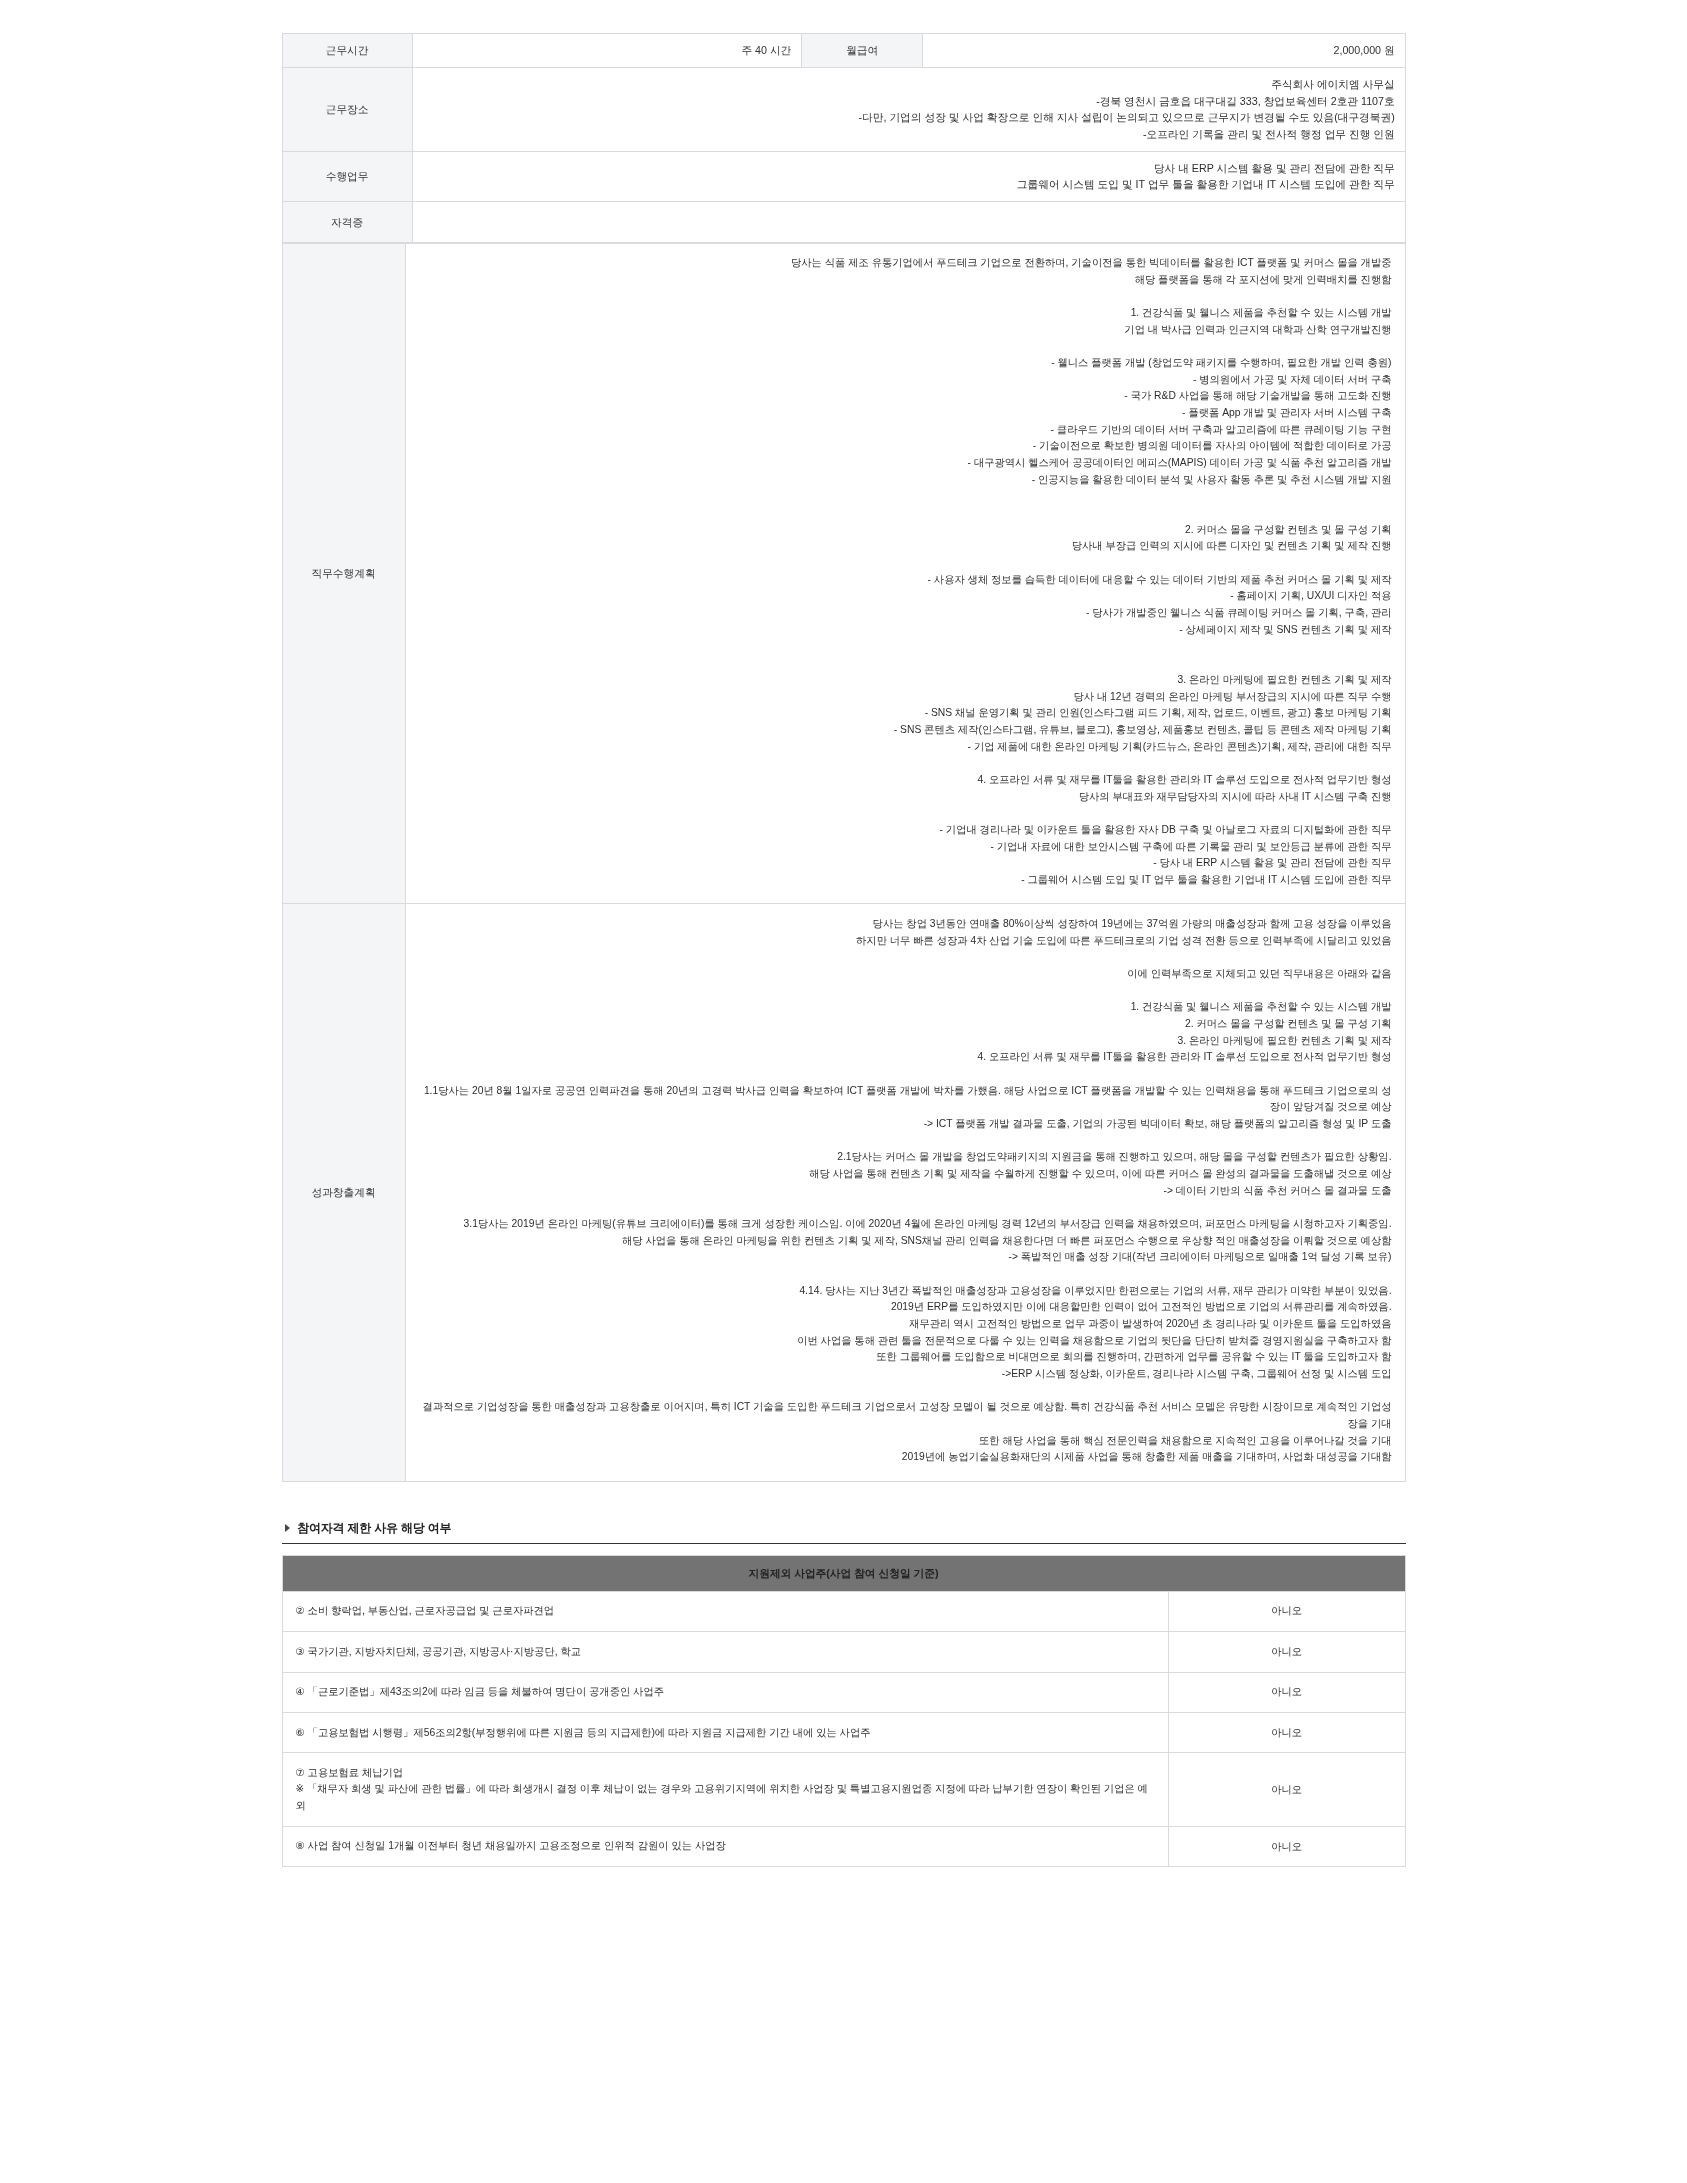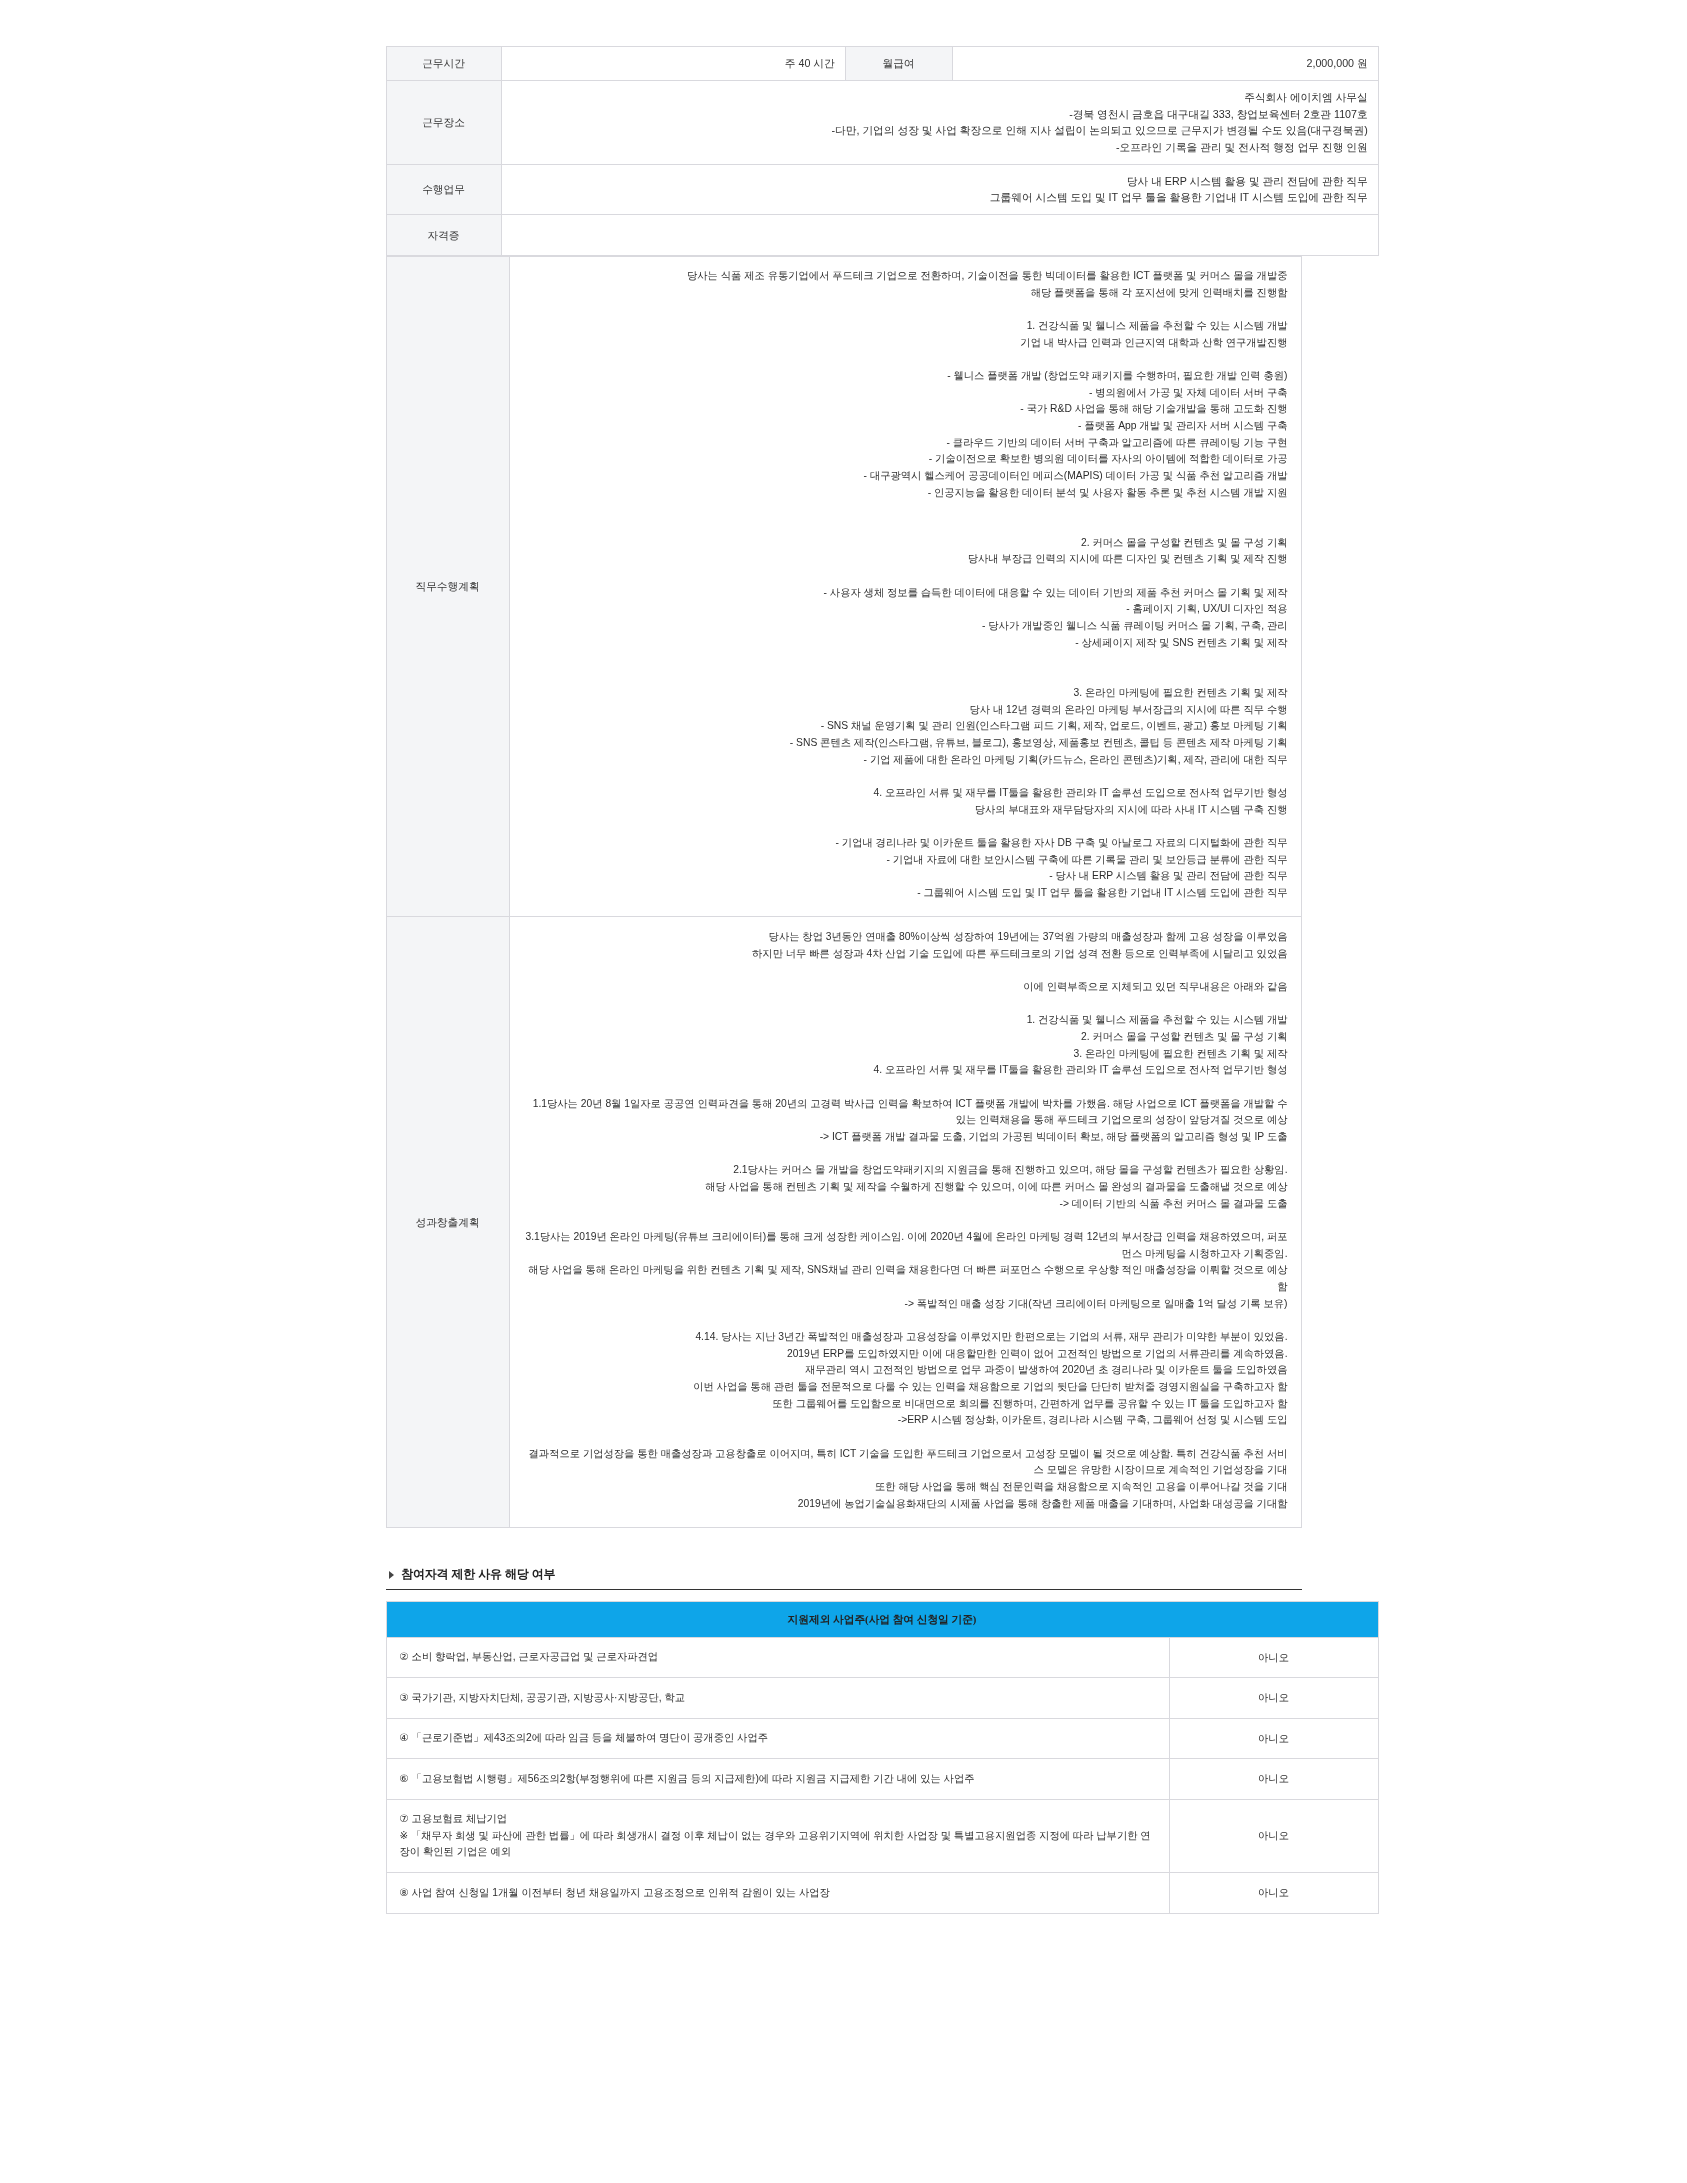--- a/index.html
+++ b/index.html
@@ -14,22 +14,22 @@
     -webkit-font-smoothing: antialiased;
   }
   .page {
     width: 1687px;
     min-height: 2183px;
     position: relative;
     box-sizing: border-box;
     padding: 33px 0 49px 0;
   }
   .content {
-    width: 916px;
-    margin: 13px auto;
+    width: 1124px;
+    margin: 0 auto;
   }
 
   
   table.tbl {
     border-collapse: collapse;
     width: 100%;
     table-layout: fixed;
   }
   table.tbl td, table.tbl th {
     border: 0.8px solid #d9d9de;
@@ -92,27 +92,26 @@
     font-size: 10.3px;
     line-height: 1.62;
     white-space: pre-wrap;
     color: #2c2c2c;
   }
 
   
   .elig-table col.c1 { width: 783px; }
   .elig-table col.c2 { width: 209px; }
   .elig-table th.hdr {
-    background: #0ea5e9;
+    background: #737373;
     text-align: center;
     font-size: 10.7px;
     font-weight: bold;
     padding: 9px 6.6px;
     color: #222;
-    font-family: Liberation Serif, serif;
   }
   .elig-table td.q {
     font-size: 10.3px;
     line-height: 1.6;
     padding: 11.5px 13px;
     white-space: pre-wrap;
     color: #2c2c2c;
   }
   .elig-table td.a {
     font-size: 10.3px;

